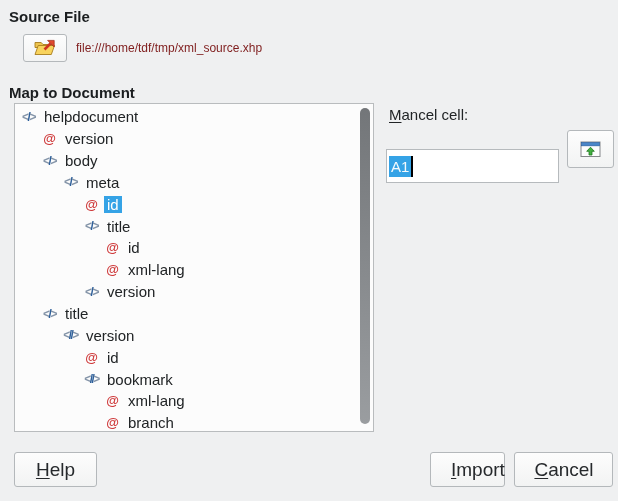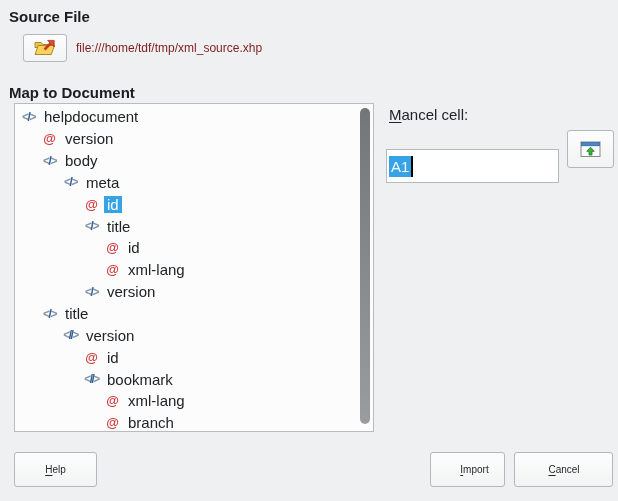--- a/index.html
+++ b/index.html
@@ -19,21 +19,21 @@
   #source-file-heading{top:8px;}
   #map-heading{top:84px;}
 
   
   .btn{
     box-sizing:border-box;
     background:linear-gradient(#fdfdfd,#f2f3f3);
     border:1px solid #b4b8bb;
     border-radius:3px;
     font-family:"Liberation Sans", sans-serif;
-    font-size:10px;color:#26292c;
+    font-size:19px;color:#26292c;
     cursor:default;
   }
   .mnemonic{text-decoration:underline;text-underline-offset:2px;}
 
   #browse-button{
     position:absolute;left:23px;top:34px;width:44px;height:28px;
     display:flex;align-items:center;justify-content:center;padding:0;
   }
   #source-path{
     position:absolute;left:76px;top:34px;height:28px;

